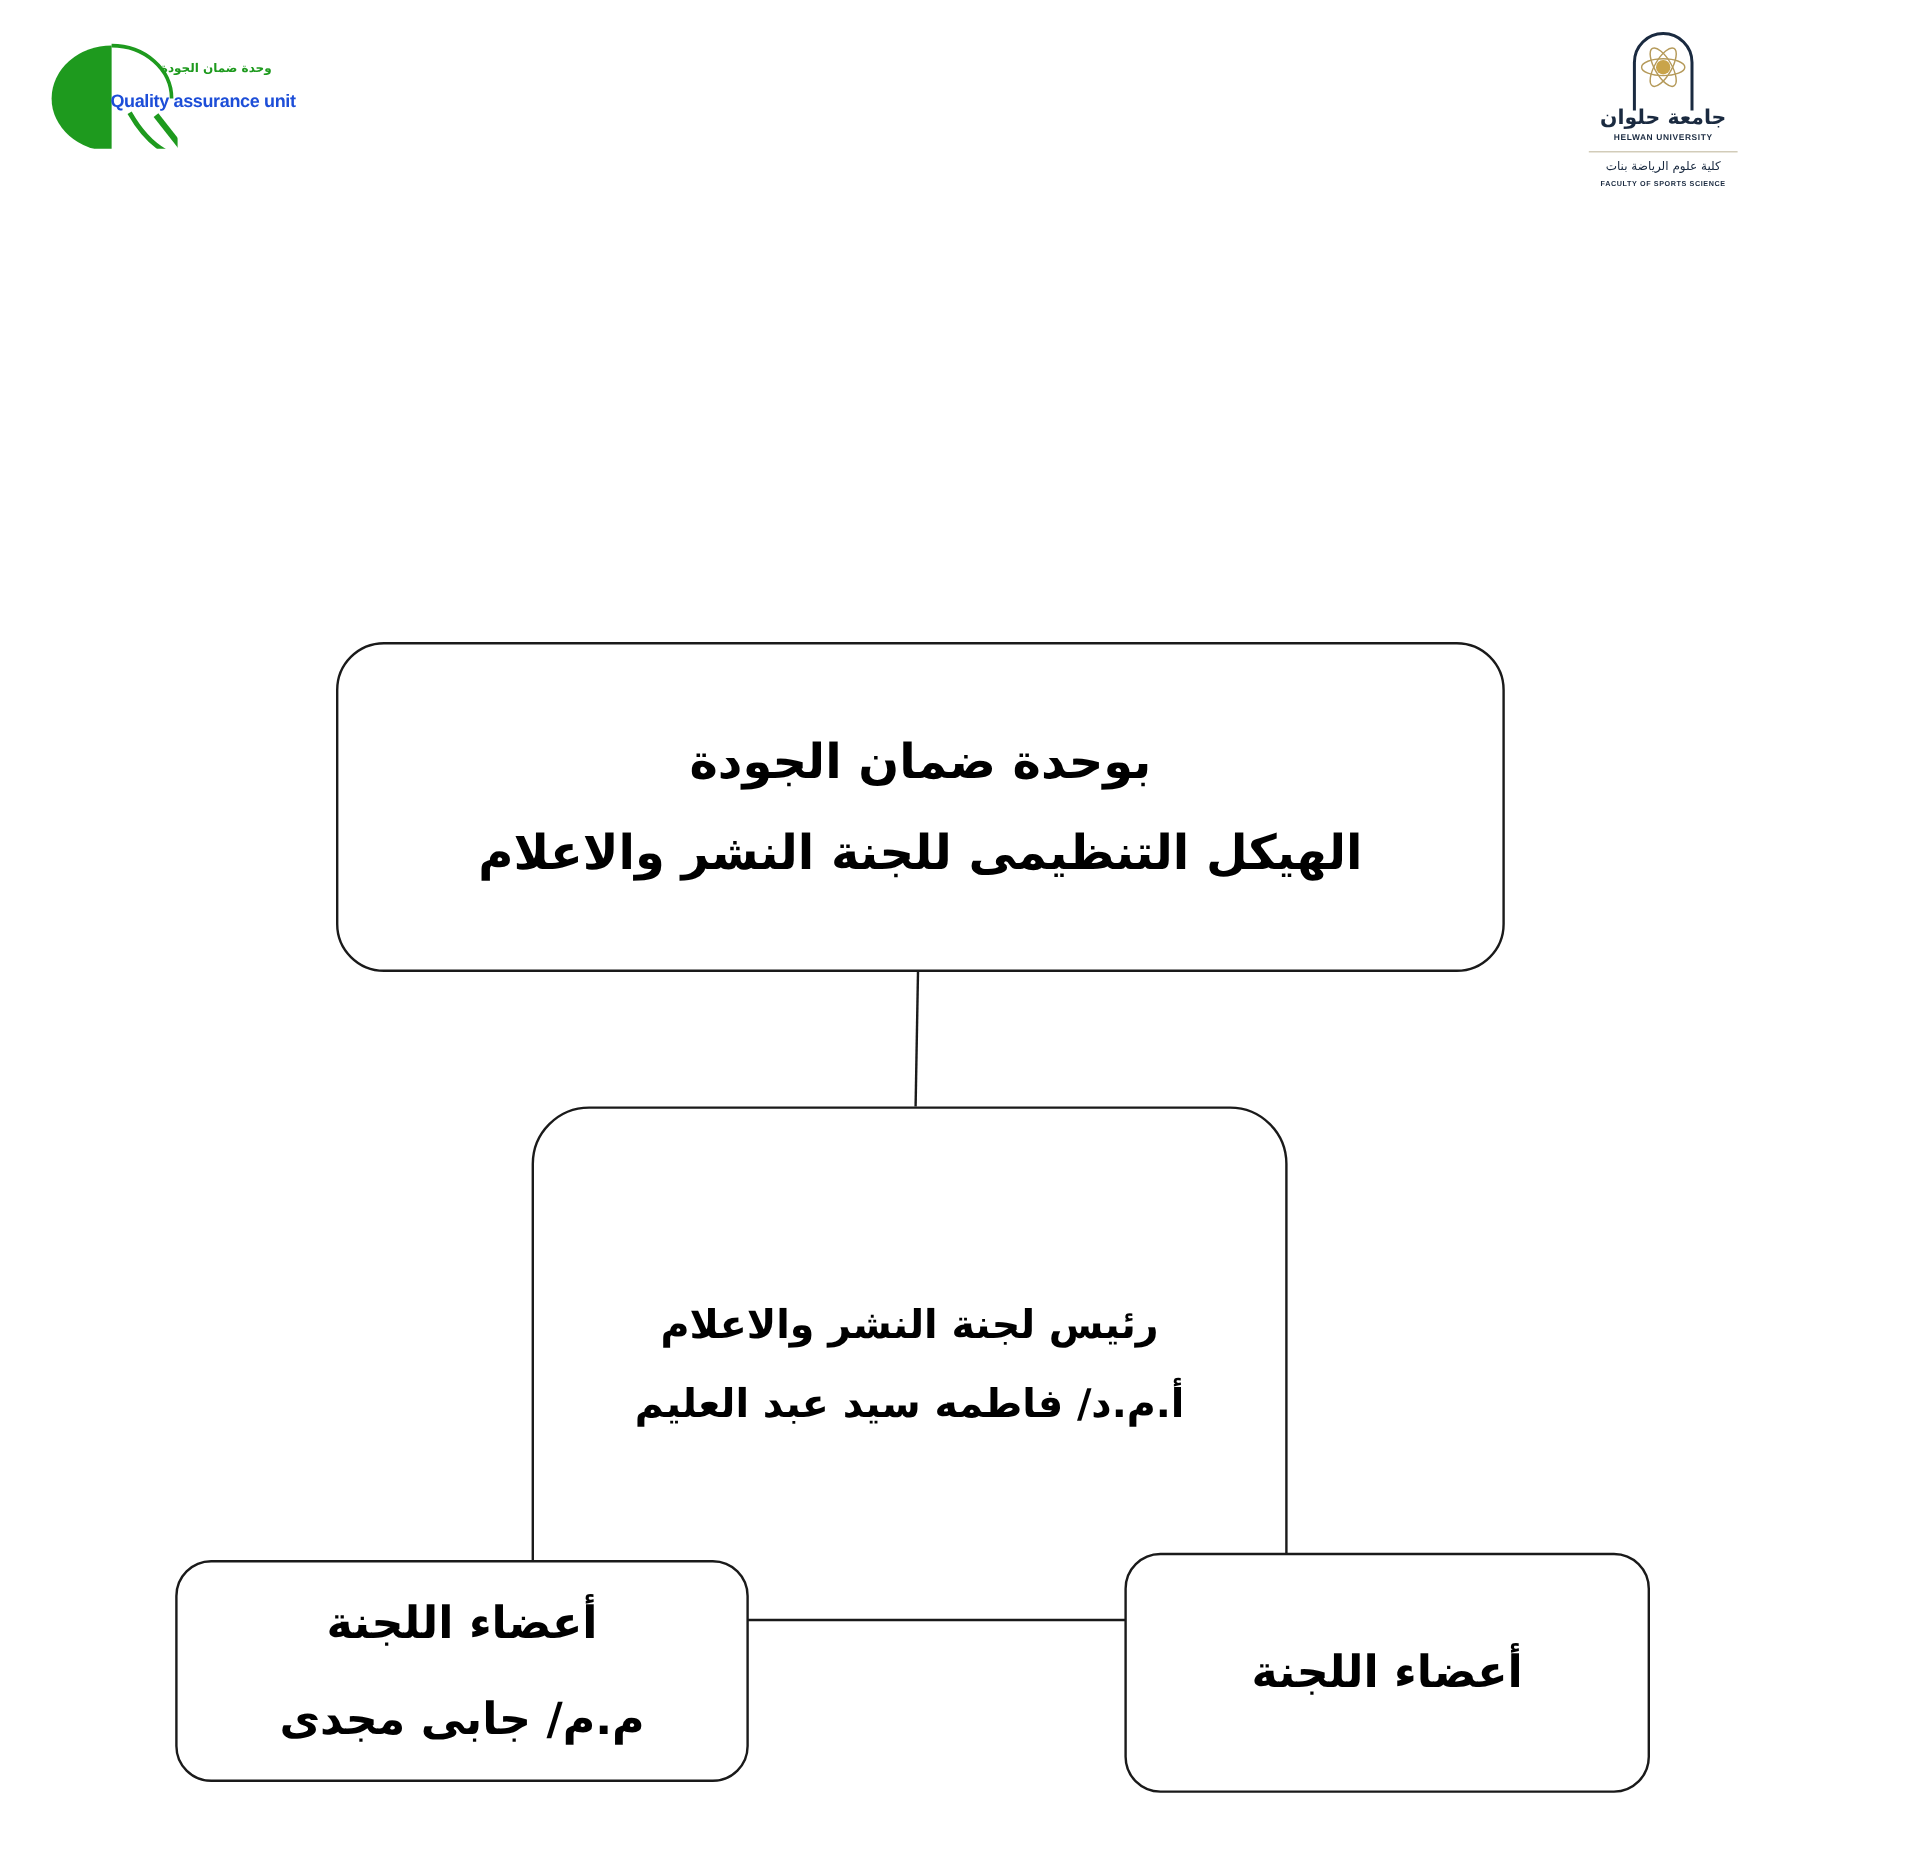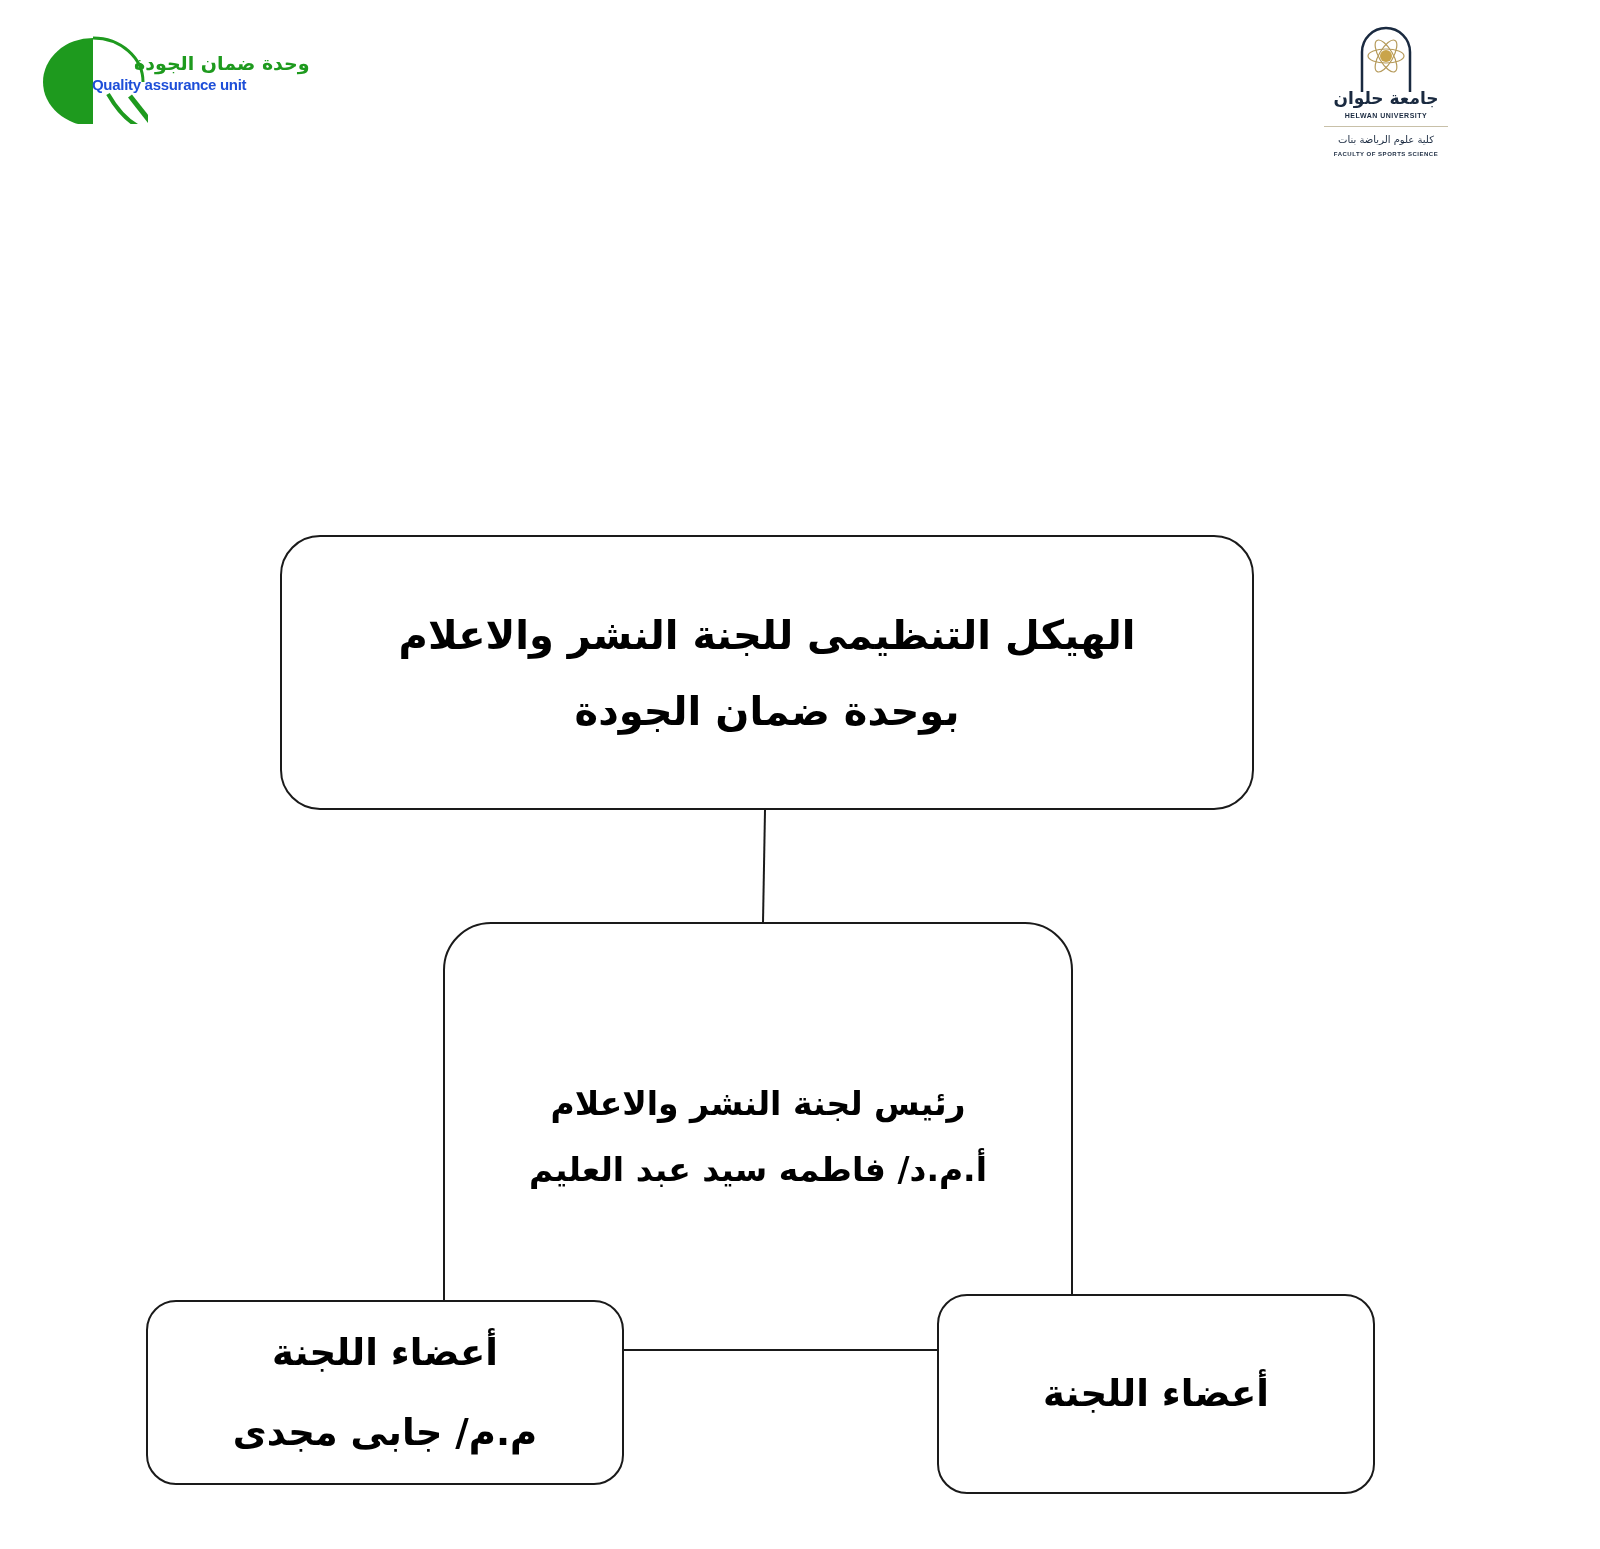--- a/index.html
+++ b/index.html
@@ -1,19 +1,19 @@
 <!DOCTYPE html>
 <html><head>
 <meta charset="utf-8">
 <style>
   html, body { margin:0; padding:0; background:#ffffff; }
   body { width:1600px; height:1549px; position:relative; overflow:hidden; font-family:"DejaVu Sans", sans-serif; }
   .logo-qa { position:absolute; left:38px; top:34px; width:220px; height:100px; }
   .qa-q { position:absolute; left:0; top:0; width:110px; height:90px; }
-  .qa-ar { position:absolute; left:96px; top:18px; color:#1e9a1e; font-weight:bold; font-size:19px; direction:rtl; white-space:nowrap; }
+  .qa-ar { position:absolute; left:96px; top:18px; color:#1e9a1e; font-weight:bold; font-size:10px; direction:rtl; white-space:nowrap; }
   .qa-en { position:absolute; left:54px; top:42px; color:#1d4ed8; font-weight:bold; font-size:15px; font-family:"Liberation Sans", sans-serif; white-space:nowrap; letter-spacing:-0.3px; }
   .logo-hu { position:absolute; left:1316px; top:24px; width:140px; height:145px; text-align:center; }
   .hu-arch { position:absolute; left:40px; top:0; width:60px; height:70px; }
   .hu-ar { position:absolute; left:0; right:0; top:64px; font-size:17px; font-weight:bold; color:#1a2a40; direction:rtl; }
   .hu-en { position:absolute; left:0; right:0; top:88px; font-size:7px; font-weight:bold; color:#1a2a40; letter-spacing:0.5px; font-family:"Liberation Sans", sans-serif; }
   .hu-rule { position:absolute; left:8px; right:8px; top:102px; height:1px; background:#c8c0a8; }
   .hu-fac-ar { position:absolute; left:0; right:0; top:110px; font-size:10px; color:#1a2a40; direction:rtl; }
   .hu-fac-en { position:absolute; left:0; right:0; top:127px; font-size:6px; color:#1a2a40; font-weight:bold; letter-spacing:0.5px; font-family:"Liberation Sans", sans-serif; }
 
   .box { position:absolute; border:2.5px solid #1a1a1a; border-radius:40px; background:#fff; box-sizing:border-box;
@@ -57,22 +57,22 @@
   <div class="hu-fac-en">FACULTY OF SPORTS SCIENCE</div>
 </div>
 
 <svg class="lines" width="1600" height="1549">
   <line x1="765" y1="810" x2="763" y2="922" stroke="#1a1a1a" stroke-width="2"></line>
   <line x1="545" y1="1265" x2="495" y2="1296" stroke="#1a1a1a" stroke-width="2"></line>
   <line x1="988" y1="1264" x2="1022" y2="1298" stroke="#1a1a1a" stroke-width="2"></line>
 </svg>
 
 <div class="box b-top">
+  <span>بوحدة ضمان الجودة</span>
   <span>الهيكل التنظيمى للجنة النشر والاعلام</span>
-  <span>بوحدة ضمان الجودة</span>
 </div>
 
 <div class="box b-mid">
   <span>رئيس لجنة النشر والاعلام</span>
   <span>أ.م.د/ فاطمه سيد عبد العليم</span>
 </div>
 
 <div class="box b-right">
   <span>أعضاء اللجنة</span>
 </div>

